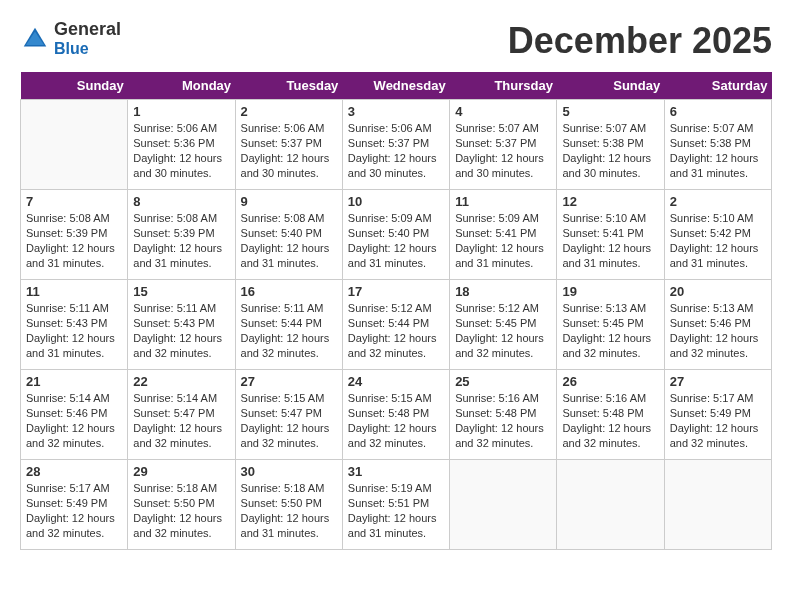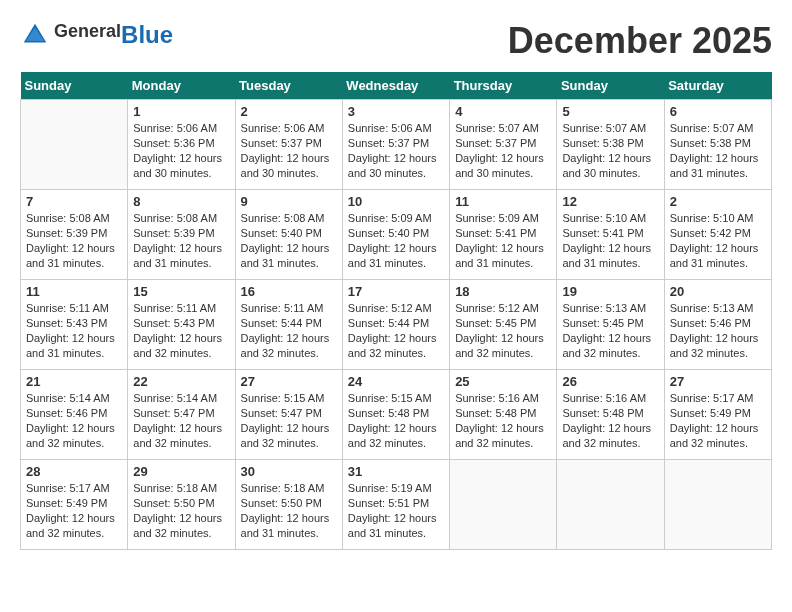--- a/index.html
+++ b/index.html
@@ -16,30 +16,30 @@
       align-items: flex-start;
       margin-bottom: 10px;
     }
     .logo {
       display: flex;
       align-items: center;
       gap: 4px;
     }
     .logo-text {
       display: flex;
-      flex-direction: row;
+      flex-direction: column;
       line-height: 1.1;
     }
     .logo-general {
       font-size: 18px;
       font-weight: bold;
       color: #333;
     }
     .logo-blue {
-      font-size: 24px;
+      font-size: 16px;
       font-weight: bold;
       color: #1a6bb5;
     }
     .logo-icon {
       width: 30px;
       height: 30px;
     }
     .title-section {
       text-align: right;
     }
@@ -52,23 +52,23 @@
     .subtitle {
       font-size: 16px;
       color: #555;
     }
     table {
       width: 100%;
       border-collapse: collapse;
       font-size: 11px;
     }
     .day-header {
-      background: #0f766e;
+      background: #701a75;
       color: white;
-      text-align: left;
+      text-align: right;
       padding: 6px 4px;
       font-size: 13px;
       font-weight: bold;
     }
     td {
       border: 1px solid #ccc;
       vertical-align: top;
       padding: 4px 5px;
       width: calc(100% / 7);
     }

